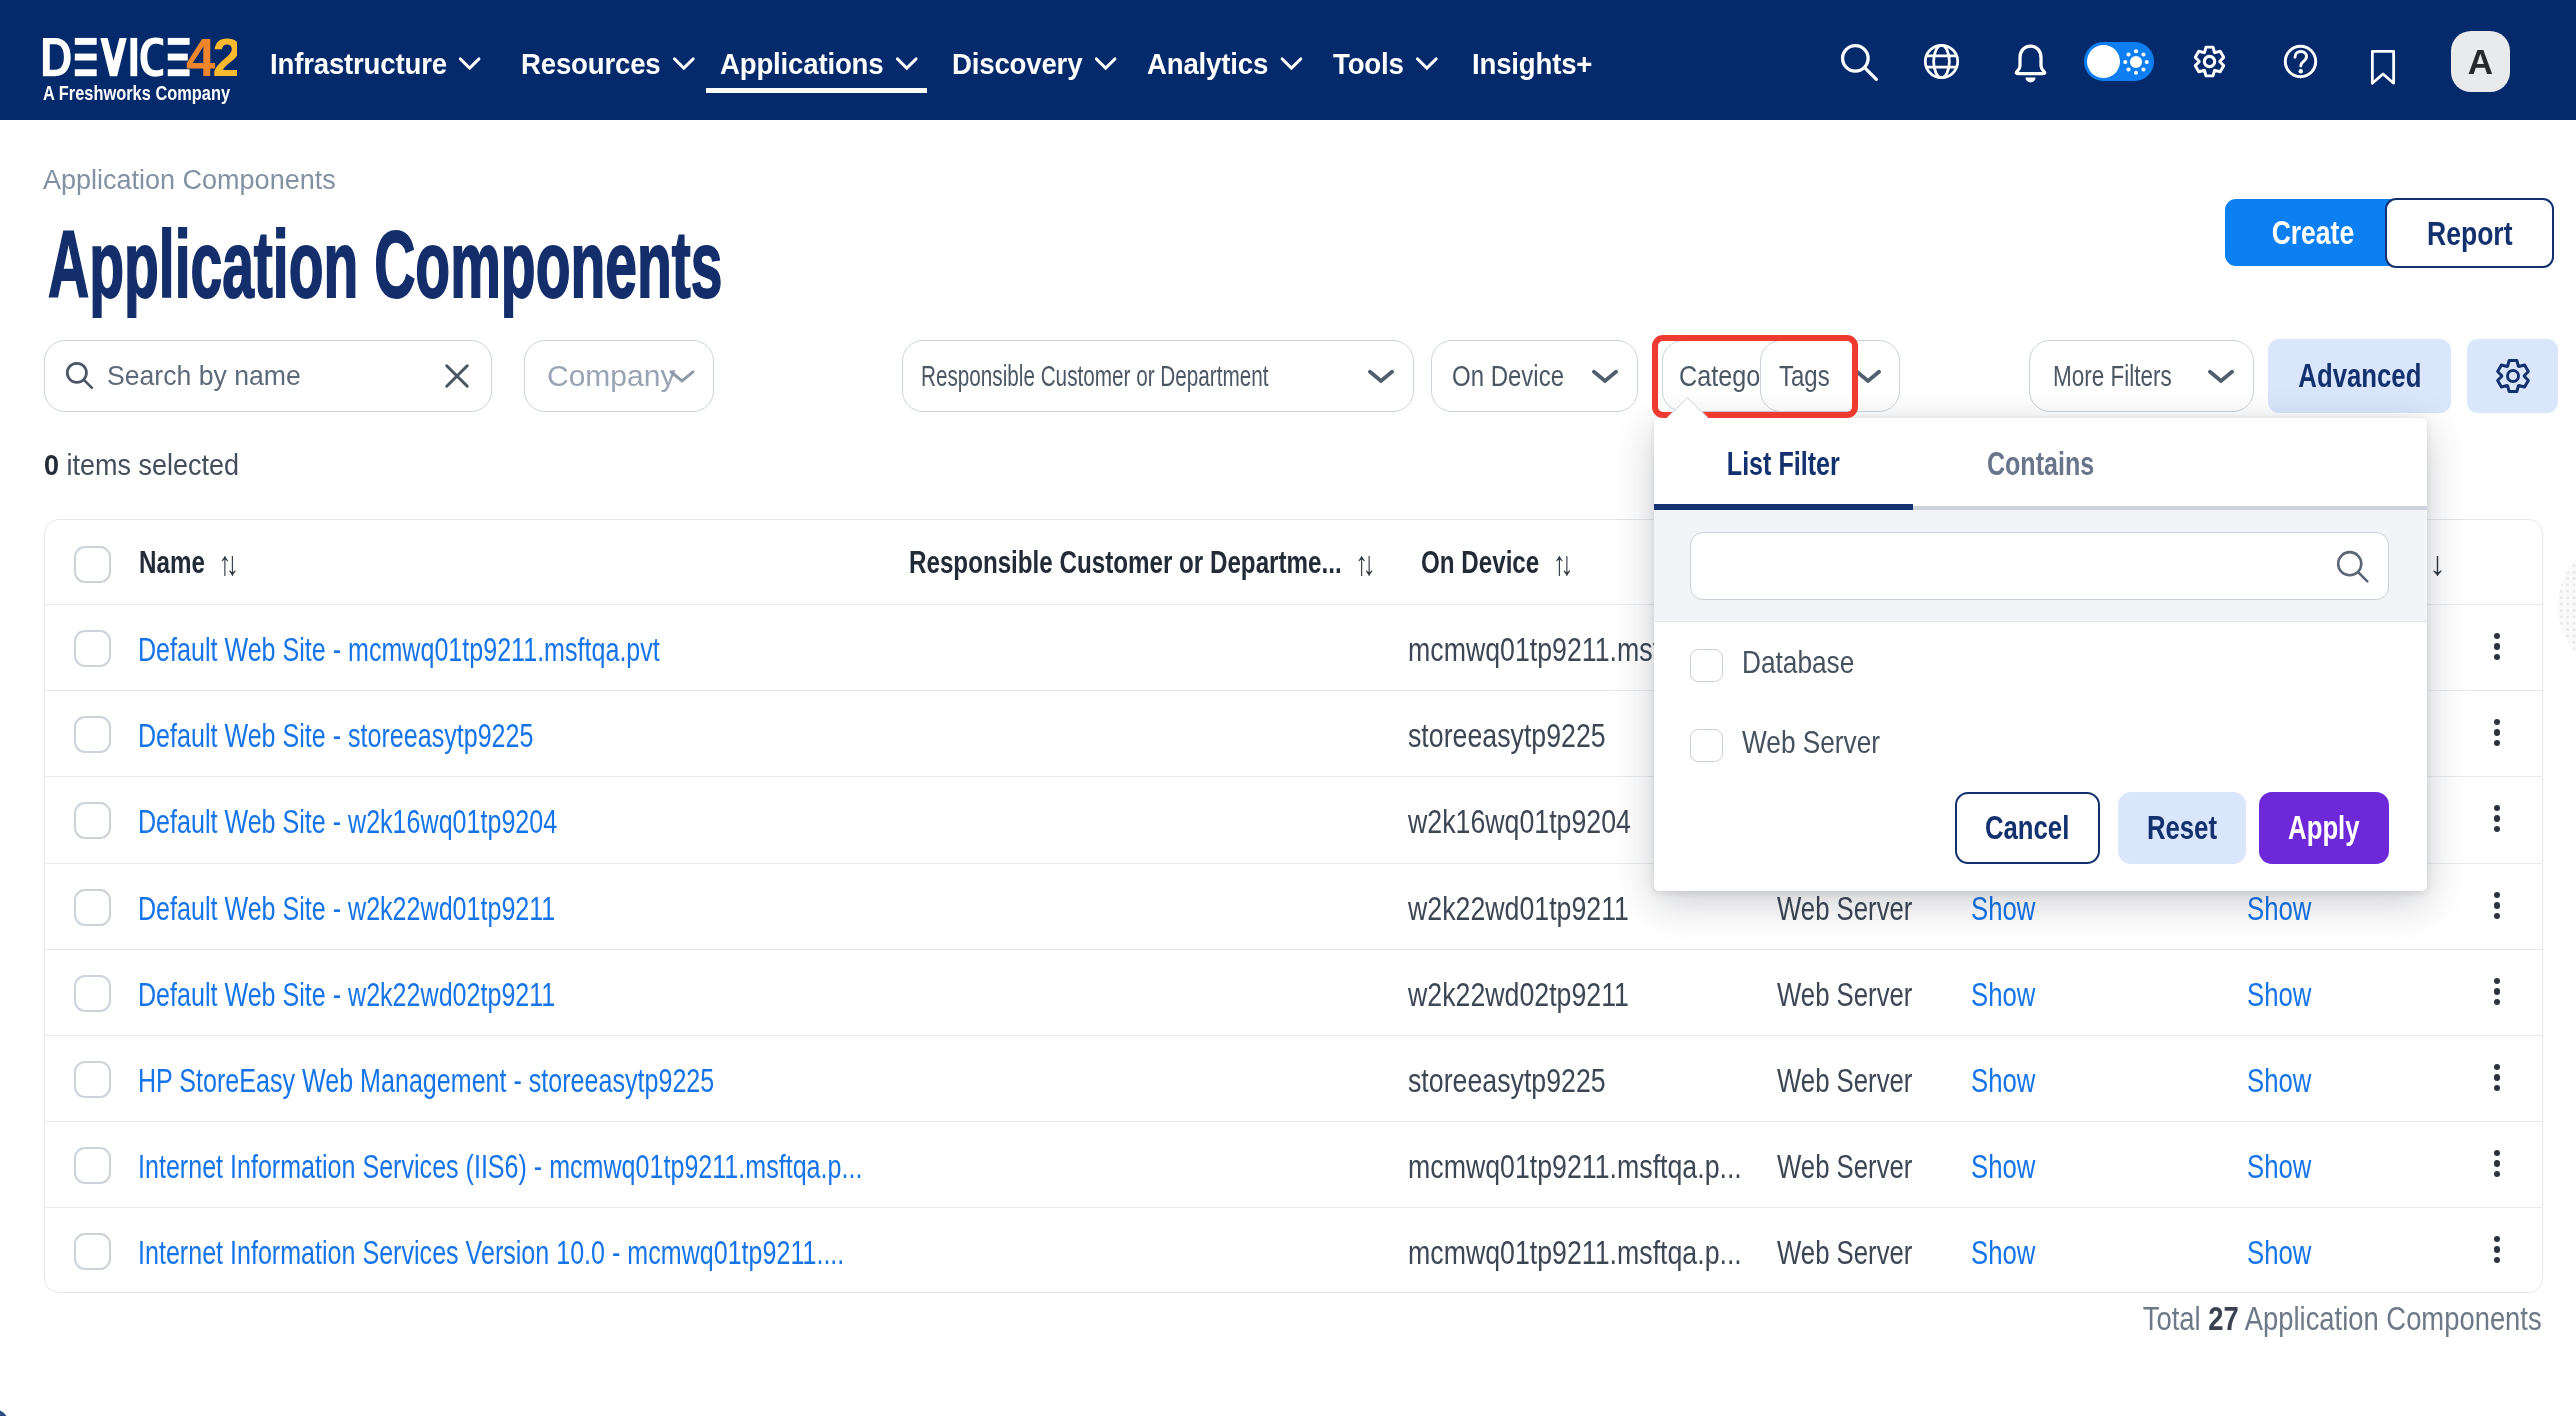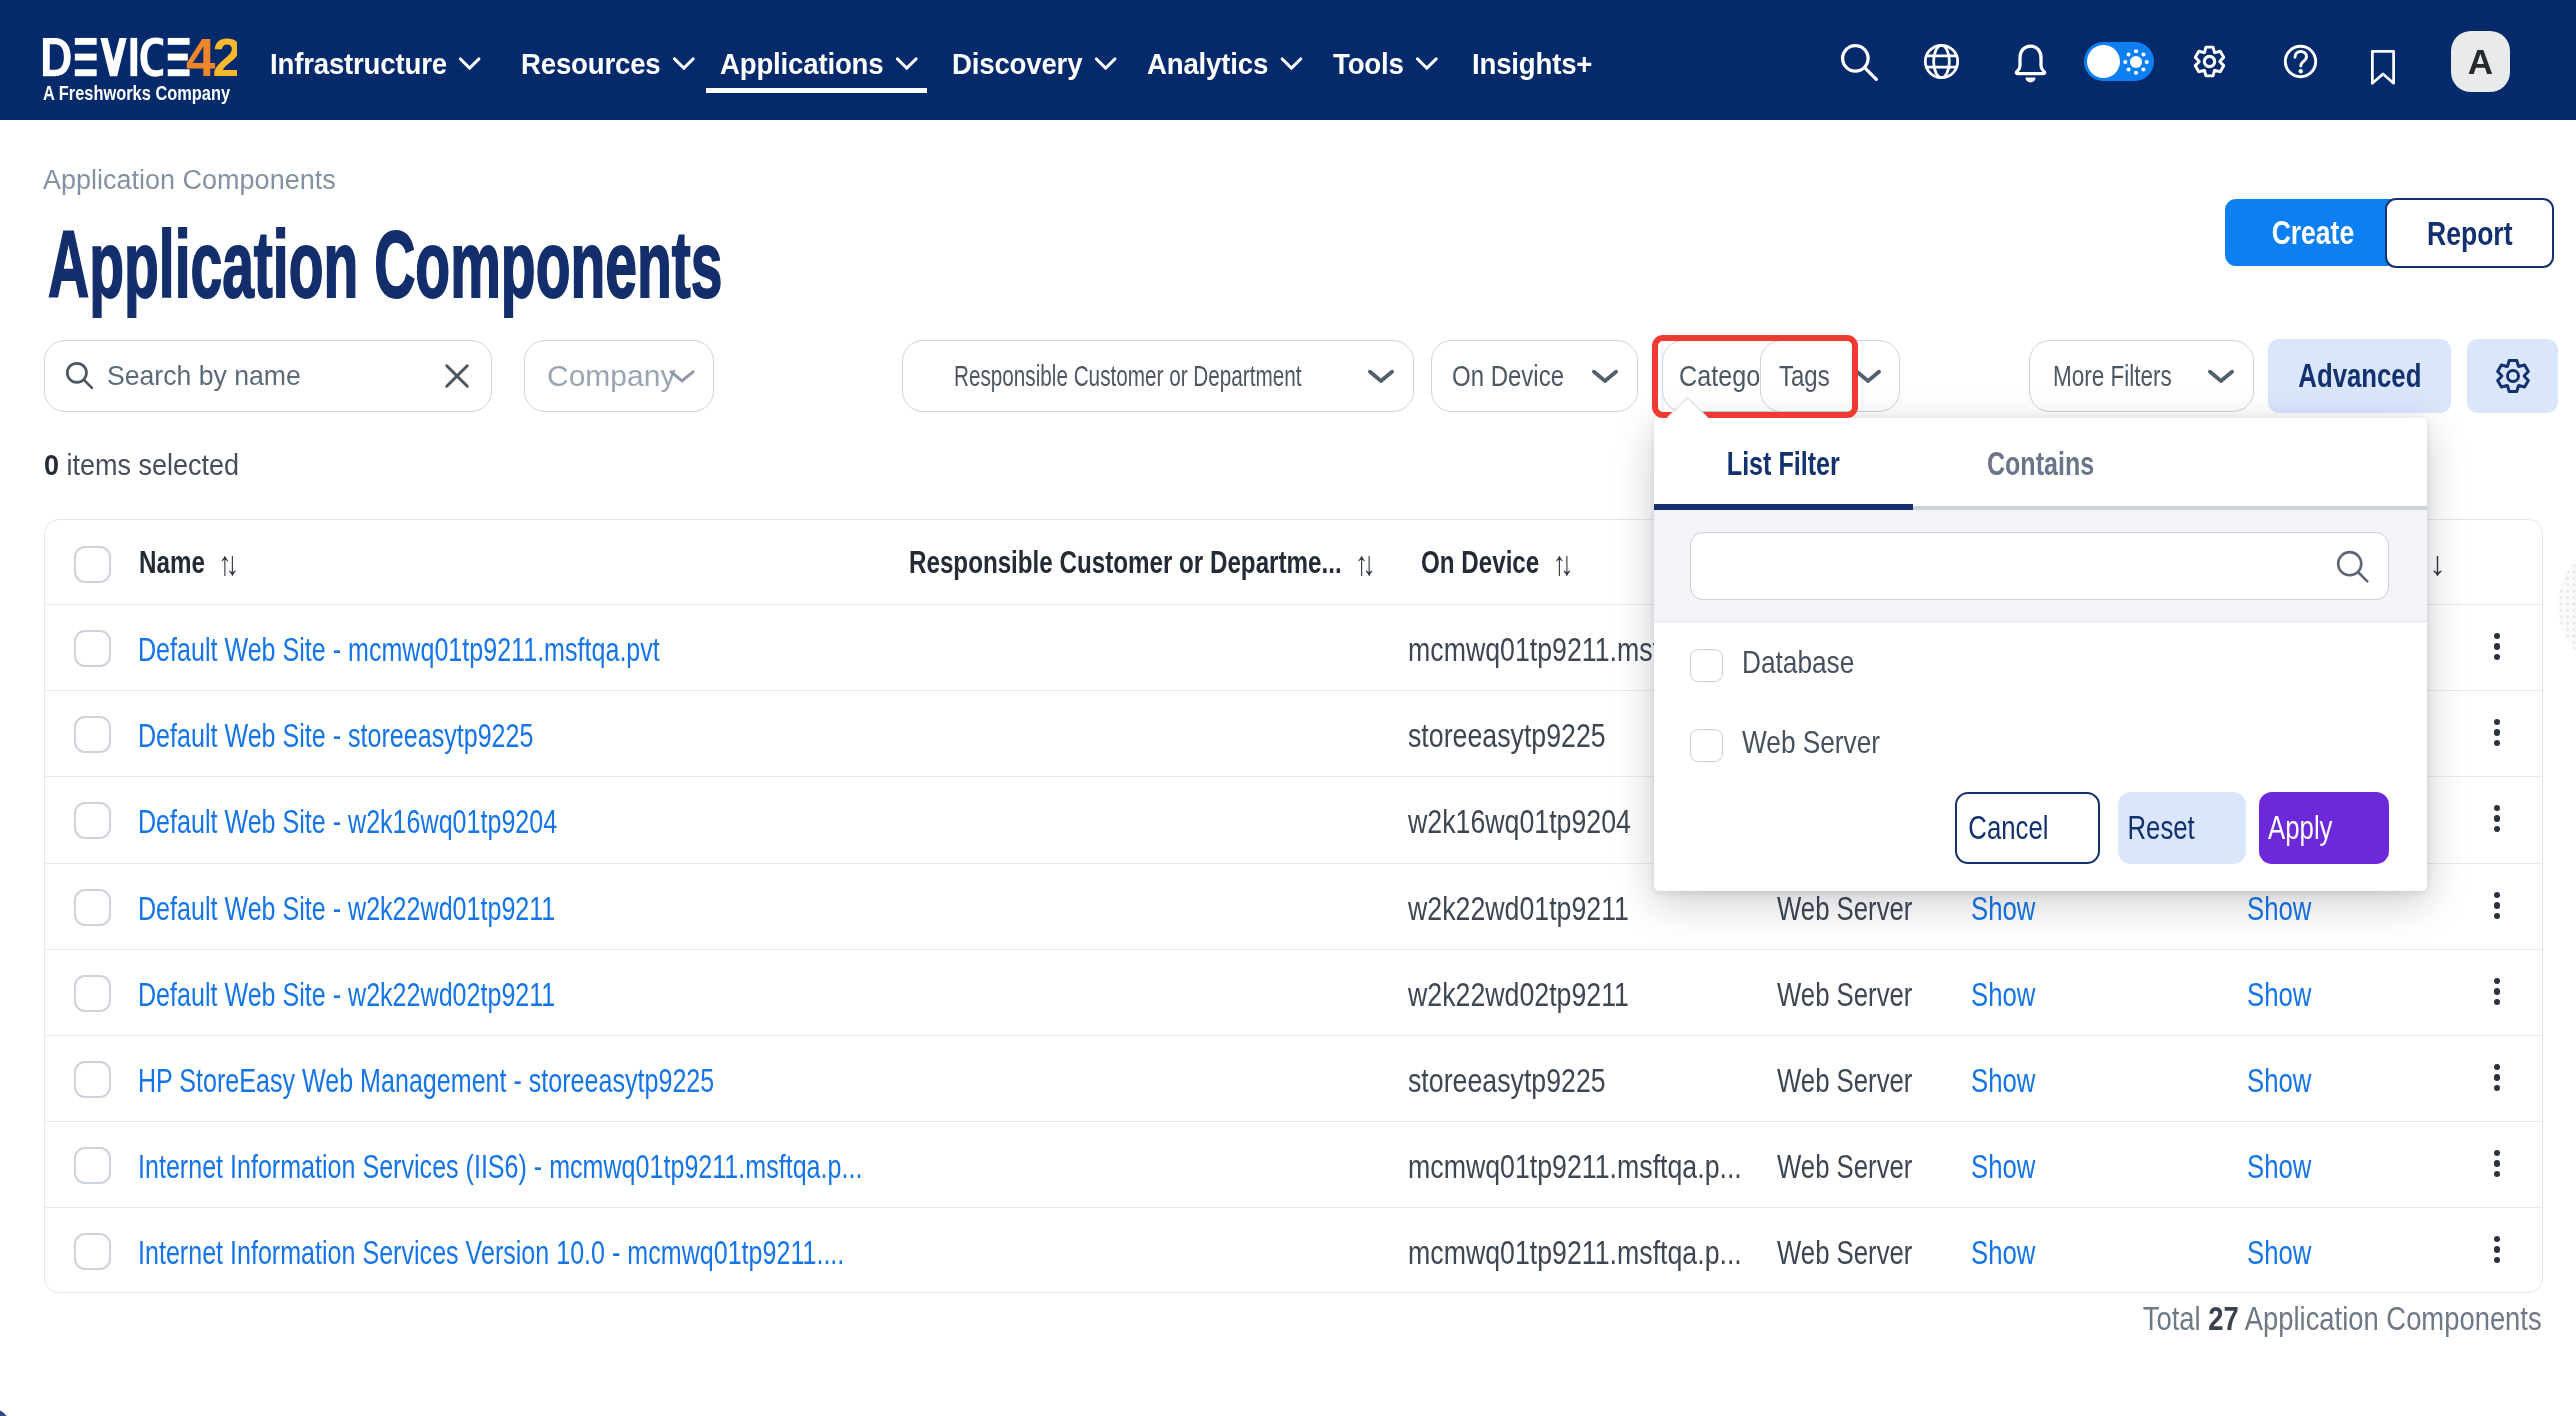--- a/index.html
+++ b/index.html
@@ -22,21 +22,21 @@
 #btn-report { left:2385px; top:198px; width:169px; height:70px; background:#fff; border:2.8px solid #13316e; color:#13316e; font-size:34px; }
 
 
 .chip { position:absolute; top:340px; height:72px; background:#fff; border:1.8px solid #ccd3db; border-radius:21px; display:flex; align-items:center; color:#4b5763; font-size:30px; }
 .chip .lbl { transform:scaleX(0.80); transform-origin:0 50%; }
 .chip .lbl { white-space:nowrap; }
 .btn span { display:inline-block; transform:scaleX(0.78); }
 .chev { width:28px; height:14.7px; }
 #chip-search { left:44px; width:448px; }
 #chip-actions { left:524px; width:190px; color:#9aa5b3; }
-#chip-resp { left:902px; width:512px;padding-left:33px; }
+#chip-resp { left:902px; width:512px; }
 #chip-ondev { left:1431px; width:207px; }
 #chip-cat { left:1662px; width:190px; }
 #red-box { position:absolute; left:1652px; top:335px; width:206px; height:83px; border:6.4px solid #ee3a30; border-radius:11px; z-index:30; }
 #chip-tags { left:1760px; width:140px; }
 #chip-more { left:2029px; width:225px; }
 #btn-advanced { left:2268px; top:339px; width:183px; height:74px; background:#d9e6fc; color:#13316e; font-size:33px; }
 #btn-gear { left:2467px; top:339px; width:91px; height:74px; background:#d9e6fc; }
 
 #items-sel { position:absolute; left:44px; top:448px; font-size:30px; color:#434e5a; transform:scaleX(0.9); transform-origin:0 50%; }
 #items-sel b { color:#222b36; }
@@ -57,21 +57,21 @@
 #popup { position:absolute; left:1654px; top:418px; width:773px; height:473px; background:#fff; border-radius:5.5px; box-shadow:0 11px 40px rgba(16,24,40,0.22), 0 1.8px 7.4px rgba(16,24,40,0.10); z-index:20; }
 #caret { position:absolute; left:1673px; top:403px; width:29px; height:29px; background:#fff; transform:rotate(45deg); border-left:1.8px solid #d8dde3; border-top:1.8px solid #d8dde3; z-index:31; }
 .tab { position:absolute; top:0; width:258px; height:92px; display:flex; align-items:center; justify-content:center; font-size:33px; font-weight:700; color:#69758a; }
 .tab span { display:inline-block; transform:scaleX(0.76); }
 #tabline { position:absolute; left:0; top:88px; width:773px; height:3.7px; background:#ccd2d9; }
 #tabactive { position:absolute; left:0; top:86px; width:259px; height:5.5px; background:#13316e; z-index:2; }
 #popgrey { position:absolute; left:0; top:92px; width:773px; height:112px; background:#f2f4f7; border-bottom:1.8px solid #e3e7ec; }
 #popsearch { position:absolute; left:36px; top:22px; width:699px; height:68px; background:#fff; border:1.8px solid #c9cfd7; border-radius:13px; }
 .pchk { position:absolute; left:36px; width:33px; height:33px; border:1.8px solid #c8ced6; border-radius:8.3px; }
 .plbl { position:absolute; left:88px; font-size:32px; color:#46515e; transform:scaleX(0.82); transform-origin:0 50%; }
-.pbtn { position:absolute; top:374px; height:72px; border-radius:13px; display:flex; align-items:center; font-size:33px; font-weight:400; }
+.pbtn { position:absolute; top:374px; height:72px; border-radius:13px; display:flex; align-items:center; justify-content:center; font-size:33px; font-weight:700; }
 .pbtn span { display:inline-block; transform:scaleX(0.78); }
 #pcancel { left:301px; width:145px; background:#fff; border:2.8px solid #13316e; color:#13316e; }
 #preset { left:464px; width:128px; background:#d9e6fc; color:#13316e; }
 #papply { left:605px; width:130px; background:#6d28d9; color:#fff; }
 
 #total { position:absolute; right:34px; top:1300px; font-size:33px; color:#6e7987; transform:scaleX(0.83); transform-origin:100% 50%; white-space:nowrap; }
 #total b { color:#39424e; }
 #blobR { position:absolute; left:2558px; top:537px; width:138px; height:138px; border-radius:50%; background:radial-gradient(#e9e9ec 1.4px, transparent 1.5px); background-size:6.4px 6.4px; background-color:#fafafb; }
 #blobBL { position:absolute; left:-22px; top:1409px; width:31px; height:31px; border-radius:50%; background:#2d4c86; }
 </style>

